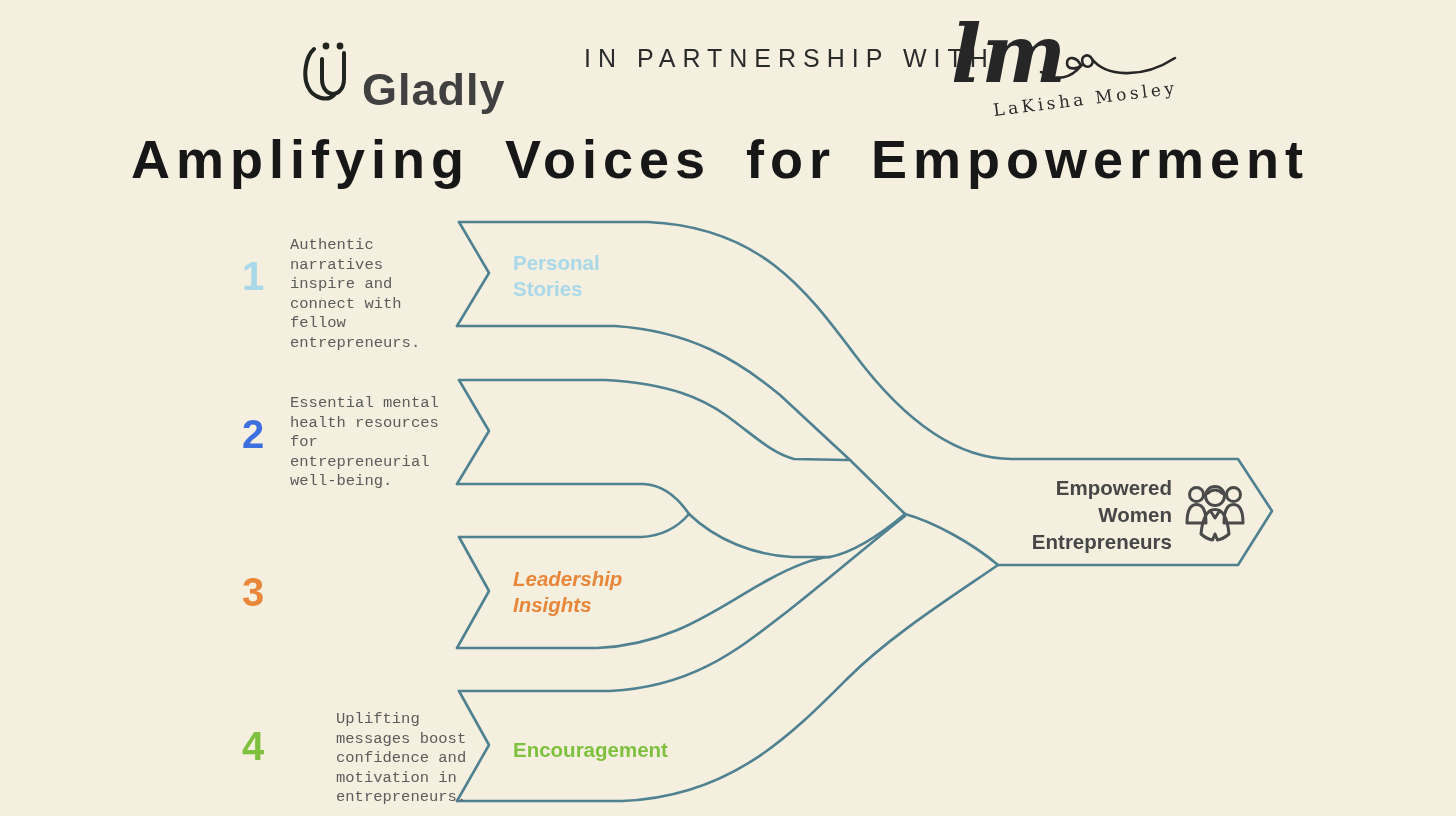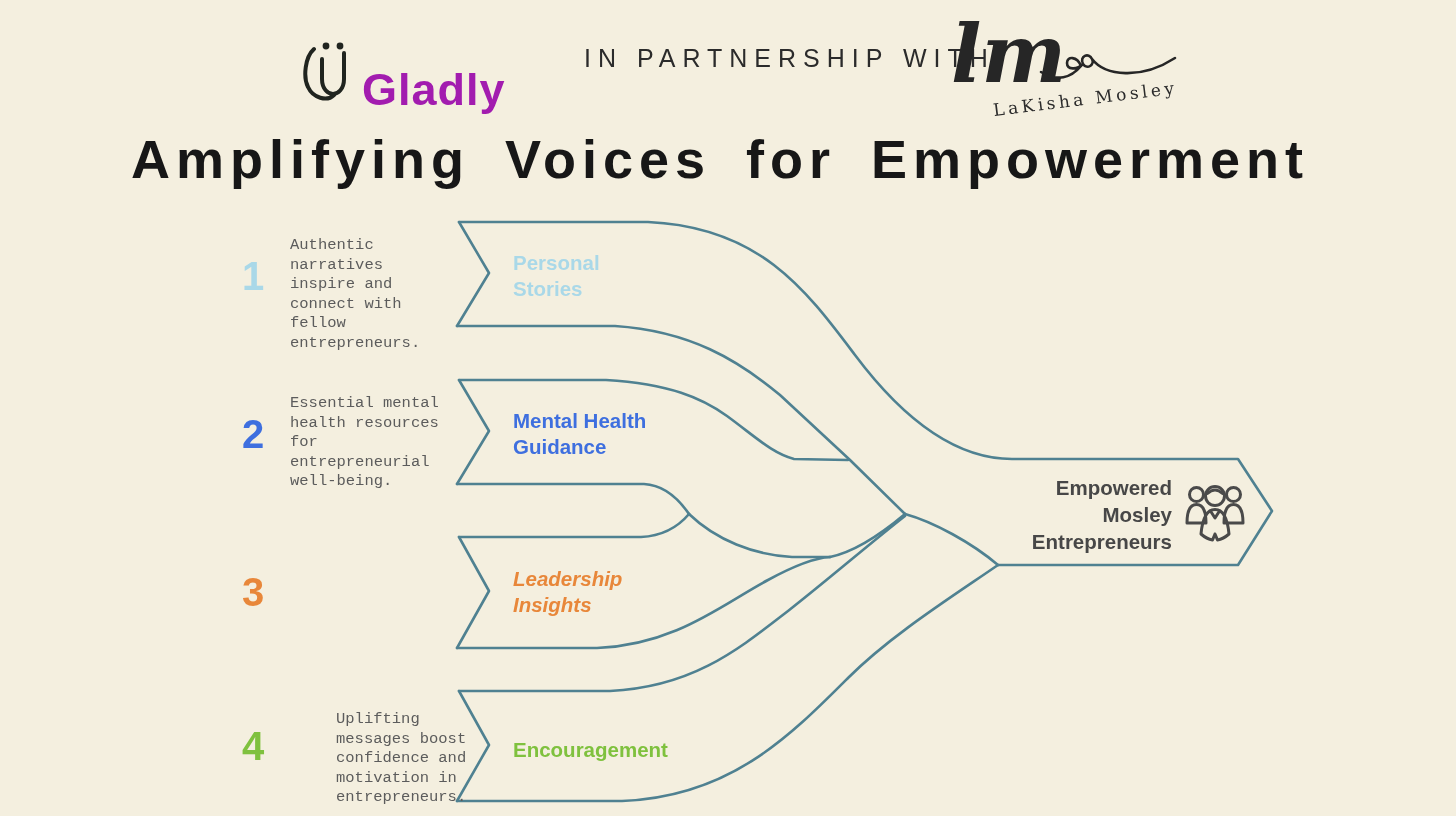--- a/index.html
+++ b/index.html
@@ -1,21 +1,21 @@
 <!DOCTYPE html>
 <html><head>
 <meta charset="utf-8">
 <style>
   html,body{margin:0;padding:0;}
   body{font-family:"Liberation Sans","DejaVu Sans",sans-serif;}
   .stage{position:relative;width:1456px;height:816px;background:#f4efdf;overflow:hidden;}
 
   
   .brand-wrap{position:absolute;left:300px;top:24px;display:flex;align-items:center;}
-  .brand-text{font-size:45px;font-weight:700;color:#a21caf;letter-spacing:1px;margin-left:10px;margin-top:40px;}
+  .brand-text{font-size:45px;font-weight:700;color:#404040;letter-spacing:1px;margin-left:10px;margin-top:40px;}
   .partner-line{position:absolute;left:584px;top:44px;font-size:25px;font-weight:400;
     letter-spacing:7px;color:#2b2b2b;}
   .lm-logo{position:absolute;left:945px;top:6px;}
 
   
   .title{position:absolute;left:0;right:16px;top:128px;text-align:center;
     font-size:54px;font-weight:700;color:#171717;letter-spacing:6px;word-spacing:14px;}
 
   
   .bands{position:absolute;left:0;top:0;width:1456px;height:816px;}
@@ -92,30 +92,29 @@
       <path d="M 457,801 L 622,801 C 730,797 790,736 848,678 C 890,636 950,598 998,565"></path>
     </g>
   </svg>
 
   <div class="step-number n1" style="color: rgb(169, 216, 232);">1</div>
   <div class="step-desc d1">Authentic narratives inspire and connect with fellow entrepreneurs.</div>
   <div class="step-label l1" style="color: rgb(169, 216, 232);">Personal Stories</div>
 
   <div class="step-number n2" style="color: rgb(62, 111, 223);">2</div>
   <div class="step-desc d2">Essential mental health resources for entrepreneurial well-being.</div>
-  <div class="step-label l2" style="color: rgb(62, 111, 223);">Mental Health Guidance</div>
 
   <div class="step-number n3" style="color: rgb(232, 135, 58);">3</div>
   <div class="step-label l3" style="color: rgb(232, 135, 58);">Leadership Insights</div>
 
   <div class="step-number n4" style="color: rgb(127, 193, 62);">4</div>
   <div class="step-desc d4">Uplifting messages boost confidence and motivation in entrepreneurs.</div>
   <div class="step-label l4" style="color: rgb(127, 193, 62);">Encouragement</div>
 
-  <div class="outcome-label">Empowered Mosley Entrepreneurs</div>
+  <div class="outcome-label">Empowered Women Entrepreneurs</div>
 
   <div class="outcome-icon">
     <svg width="62" height="66" viewBox="0 0 62 66">
       <g fill="none" stroke="#4a4a4a" stroke-width="3" stroke-linecap="round" stroke-linejoin="round">
 
         <circle cx="12.5" cy="14.5" r="7"></circle>
         <path d="M 3,43 C 3,30 7,24.5 12.5,24.5 C 18,24.5 22,30 22,43 Z"></path>
 
         <circle cx="49.5" cy="14.5" r="7"></circle>
         <path d="M 40,43 C 40,30 44,24.5 49.5,24.5 C 55,24.5 59,30 59,43 Z"></path>

